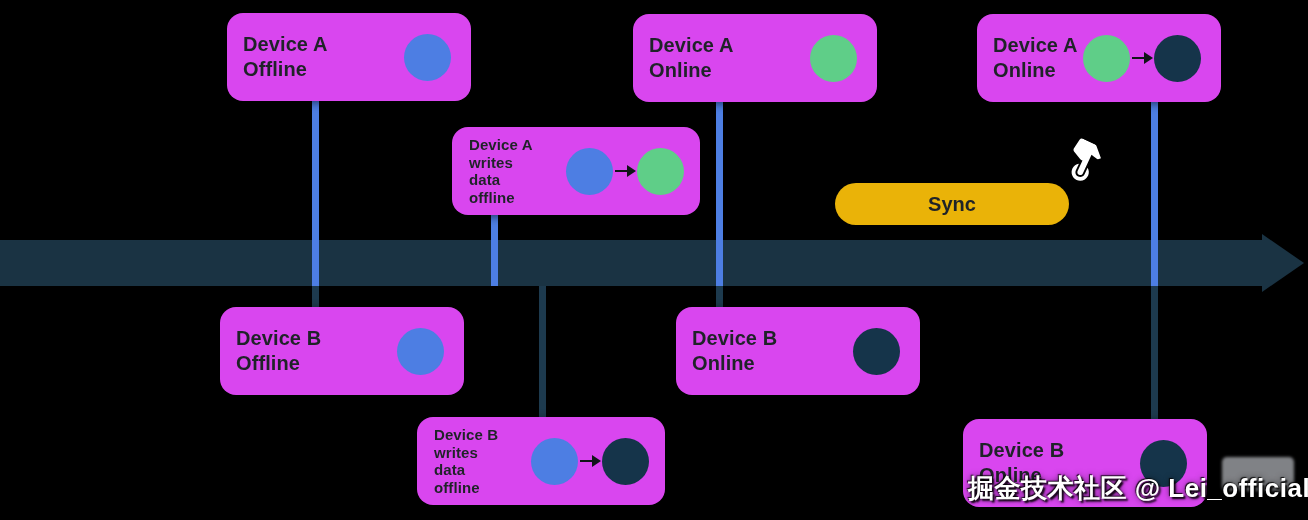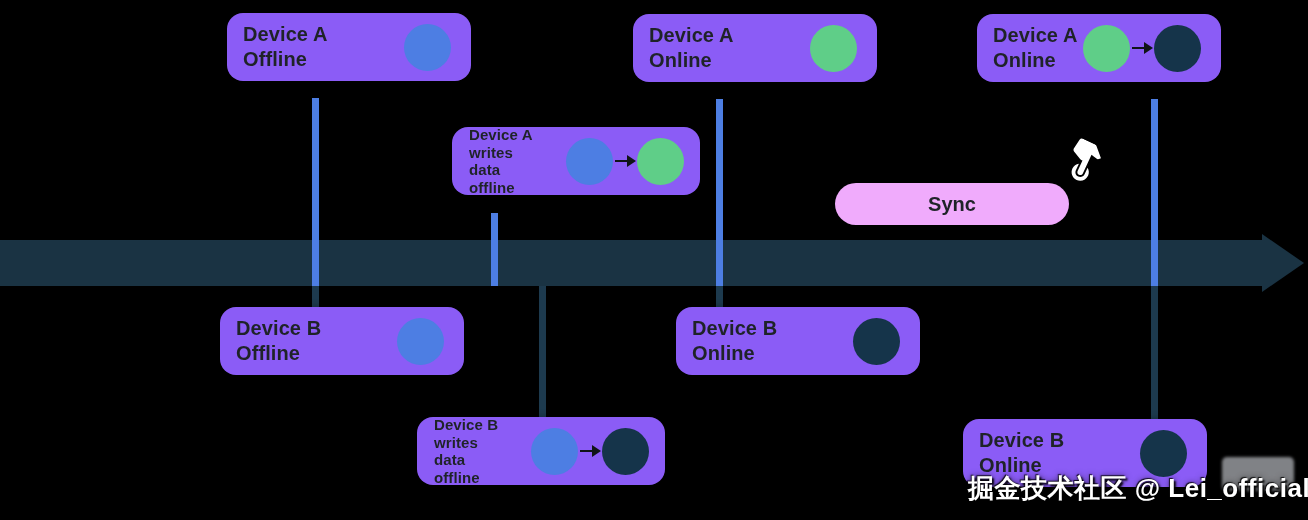--- a/index.html
+++ b/index.html
@@ -18,21 +18,21 @@
   .vdark{background:#1d3a4e;z-index:0;}
   .l1{left:312px;top:98px;height:188px;}
   .l2{left:491px;top:213px;height:73px;}
   .l3{left:716px;top:99px;height:187px;}
   .l4{left:1151px;top:99px;height:187px;}
   .d1{left:312px;top:286px;height:25px;}
   .d2{left:539px;top:286px;height:133px;}
   .d3{left:716px;top:286px;height:25px;}
   .d4{left:1151px;top:286px;height:137px;}
   
-  .card{position:absolute;width:244px;height:68px;background:#8b5cf6;border-radius:16px;
+  .card{position:absolute;width:244px;height:88px;background:#d946ef;border-radius:16px;
     display:flex;align-items:center;justify-content:space-between;
     padding:0 20px 0 16px;box-sizing:border-box;z-index:3;color:#1f2328;font-weight:700;
     box-shadow:0 2px 8px rgba(0,0,0,.55);}
   .card-text .ln{display:block;font-size:20px;line-height:25px;letter-spacing:.1px;}
   .writes{width:248px;padding:0 16px 0 17px;}
   .writes .card-text .ln{font-size:15px;line-height:17.5px;}
   .dot{width:47px;height:47px;border-radius:50%;flex:none;}
   .dot[data-color="blue"]{background:#4d7ee3;}
   .dot[data-color="green"]{background:#5fce88;}
   .dot[data-color="dark"]{background:#15344a;}
@@ -42,21 +42,21 @@
     width:0;height:0;border-left:9px solid #101418;border-top:6px solid transparent;border-bottom:6px solid transparent;}
   .c1{left:227px;top:13px;}
   .c2{left:452px;top:127px;}
   .c3{left:633px;top:14px;}
   .c4{left:977px;top:14px;}
   .c5{left:220px;top:307px;}
   .c6{left:417px;top:417px;}
   .c7{left:676px;top:307px;}
   .c8{left:963px;top:419px;}
   
-  .sync{position:absolute;left:835px;top:183px;width:234px;height:42px;background:#f0abfc;
+  .sync{position:absolute;left:835px;top:183px;width:234px;height:42px;background:#eab308;
     border:none;border-radius:21px;display:flex;align-items:center;justify-content:center;
     font-family:"Liberation Sans", sans-serif;font-size:20px;font-weight:700;color:#1f2328;
     z-index:3;cursor:pointer;box-shadow:0 2px 8px rgba(0,0,0,.55);}
   
   .cursor{position:absolute;left:1060px;top:141px;width:46px;height:46px;z-index:4;
     transform:rotate(205deg);}
   
   .wm-blob{position:absolute;left:1222px;top:457px;width:72px;height:34px;
     background:rgba(150,153,158,.85);border-radius:5px;z-index:5;filter:blur(1.5px);}
   .watermark{position:absolute;left:968px;top:471px;z-index:6;font-size:26px;font-weight:700;

